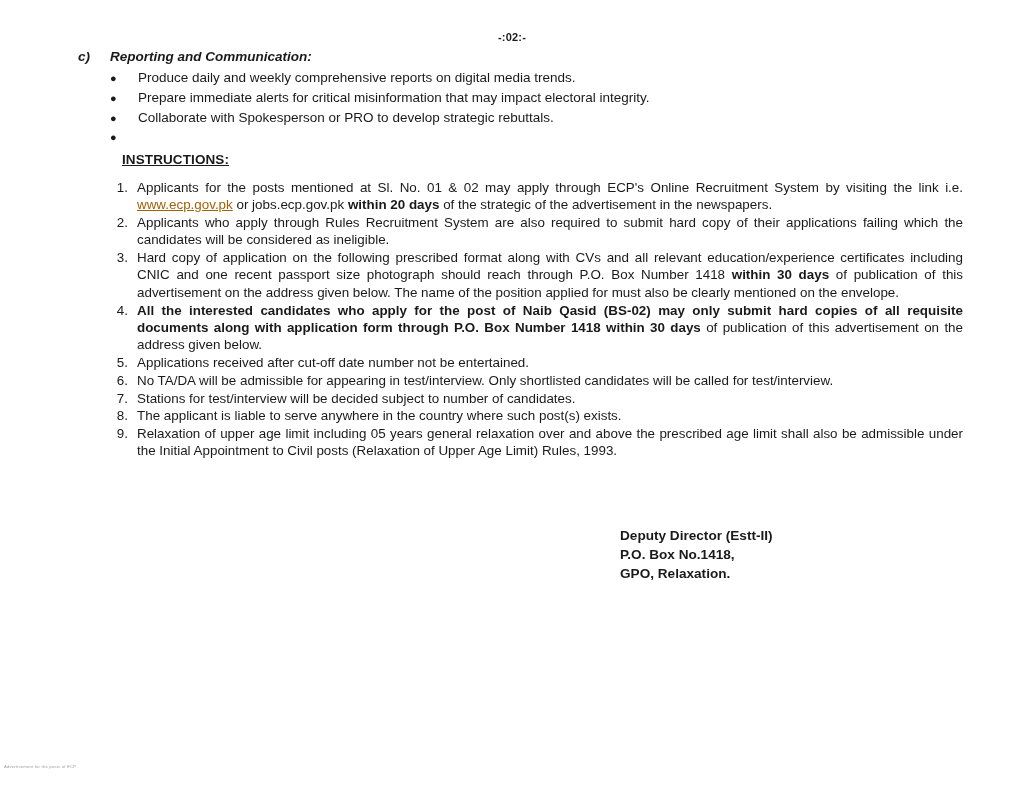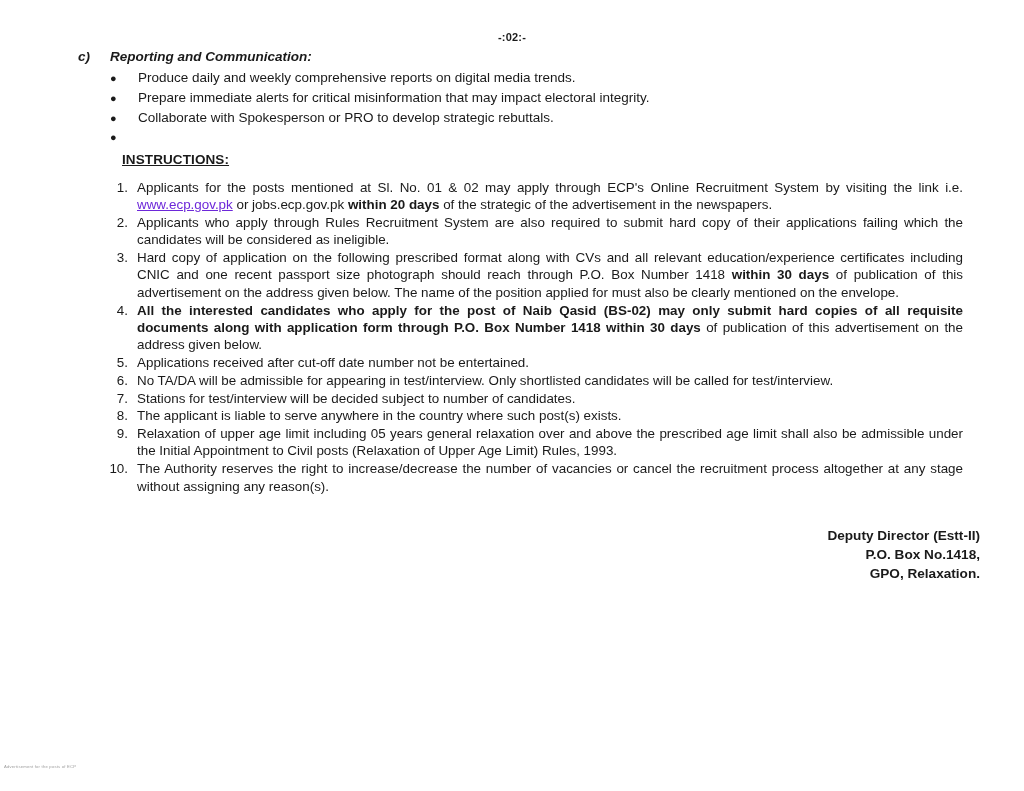--- a/index.html
+++ b/index.html
@@ -112,31 +112,31 @@
     padding-right: 9px;
     box-sizing: border-box;
   }
   .inst-body {
     flex: 1 1 auto;
     text-align: justify;
     text-justify: inter-word;
   }
   .inst-body b { font-weight: bold; }
   .link {
-    color: #6d28d9;
+    color: #a16207;
     text-decoration: underline;
   }
 
   
   .signature {
     position: absolute;
     top: 526px;
     left: 620px;
     width: 360px;
-    text-align: right;
+    text-align: left;
     font-size: 13.6px;
     font-weight: bold;
     line-height: 19px;
   }
 
   
   .footer-artifact {
     position: absolute;
     left: 4px;
     top: 764px;
@@ -211,24 +211,20 @@
         <span class="inst-body"><span>Stations for test/interview will be decided subject to number of candidates.</span></span>
       </div>
       <div class="inst-item">
         <span class="inst-num">8.</span>
         <span class="inst-body"><span>The applicant is liable to serve anywhere in the country where such post(s) exists.</span></span>
       </div>
       <div class="inst-item">
         <span class="inst-num">9.</span>
         <span class="inst-body"><span>Relaxation of upper age limit including 05 years general relaxation over and above the prescribed age limit shall also be admissible under the Initial Appointment to Civil posts (Relaxation of Upper Age Limit) Rules, 1993.</span></span>
       </div>
-      <div class="inst-item">
-        <span class="inst-num">10.</span>
-        <span class="inst-body"><span>The Authority reserves the right to increase/decrease the number of vacancies or cancel the recruitment process altogether at any stage without assigning any reason(s).</span></span>
-      </div>
     </div>
 
   <div class="signature">
       <div>Deputy Director (Estt-II)</div>
       <div>P.O. Box No.1418,</div>
       <div>GPO, Relaxation.</div>
     </div>
 
   <div class="footer-artifact">Advertisement for the posts of ECP</div>
 

